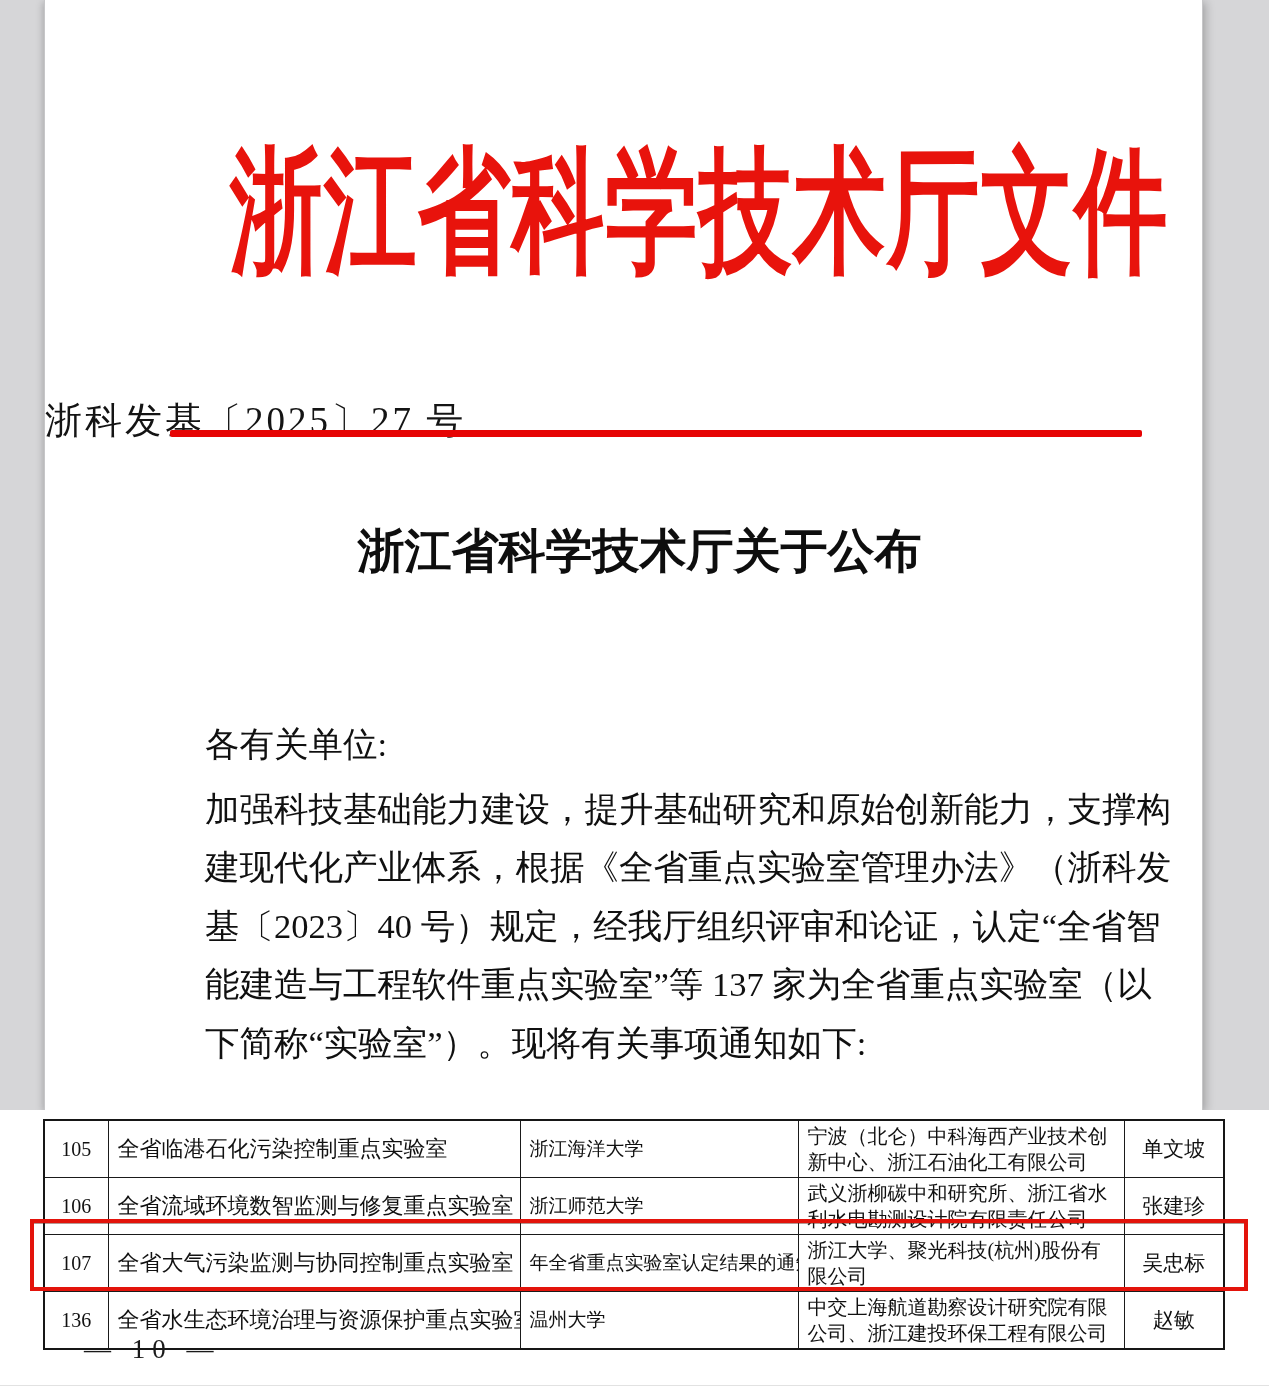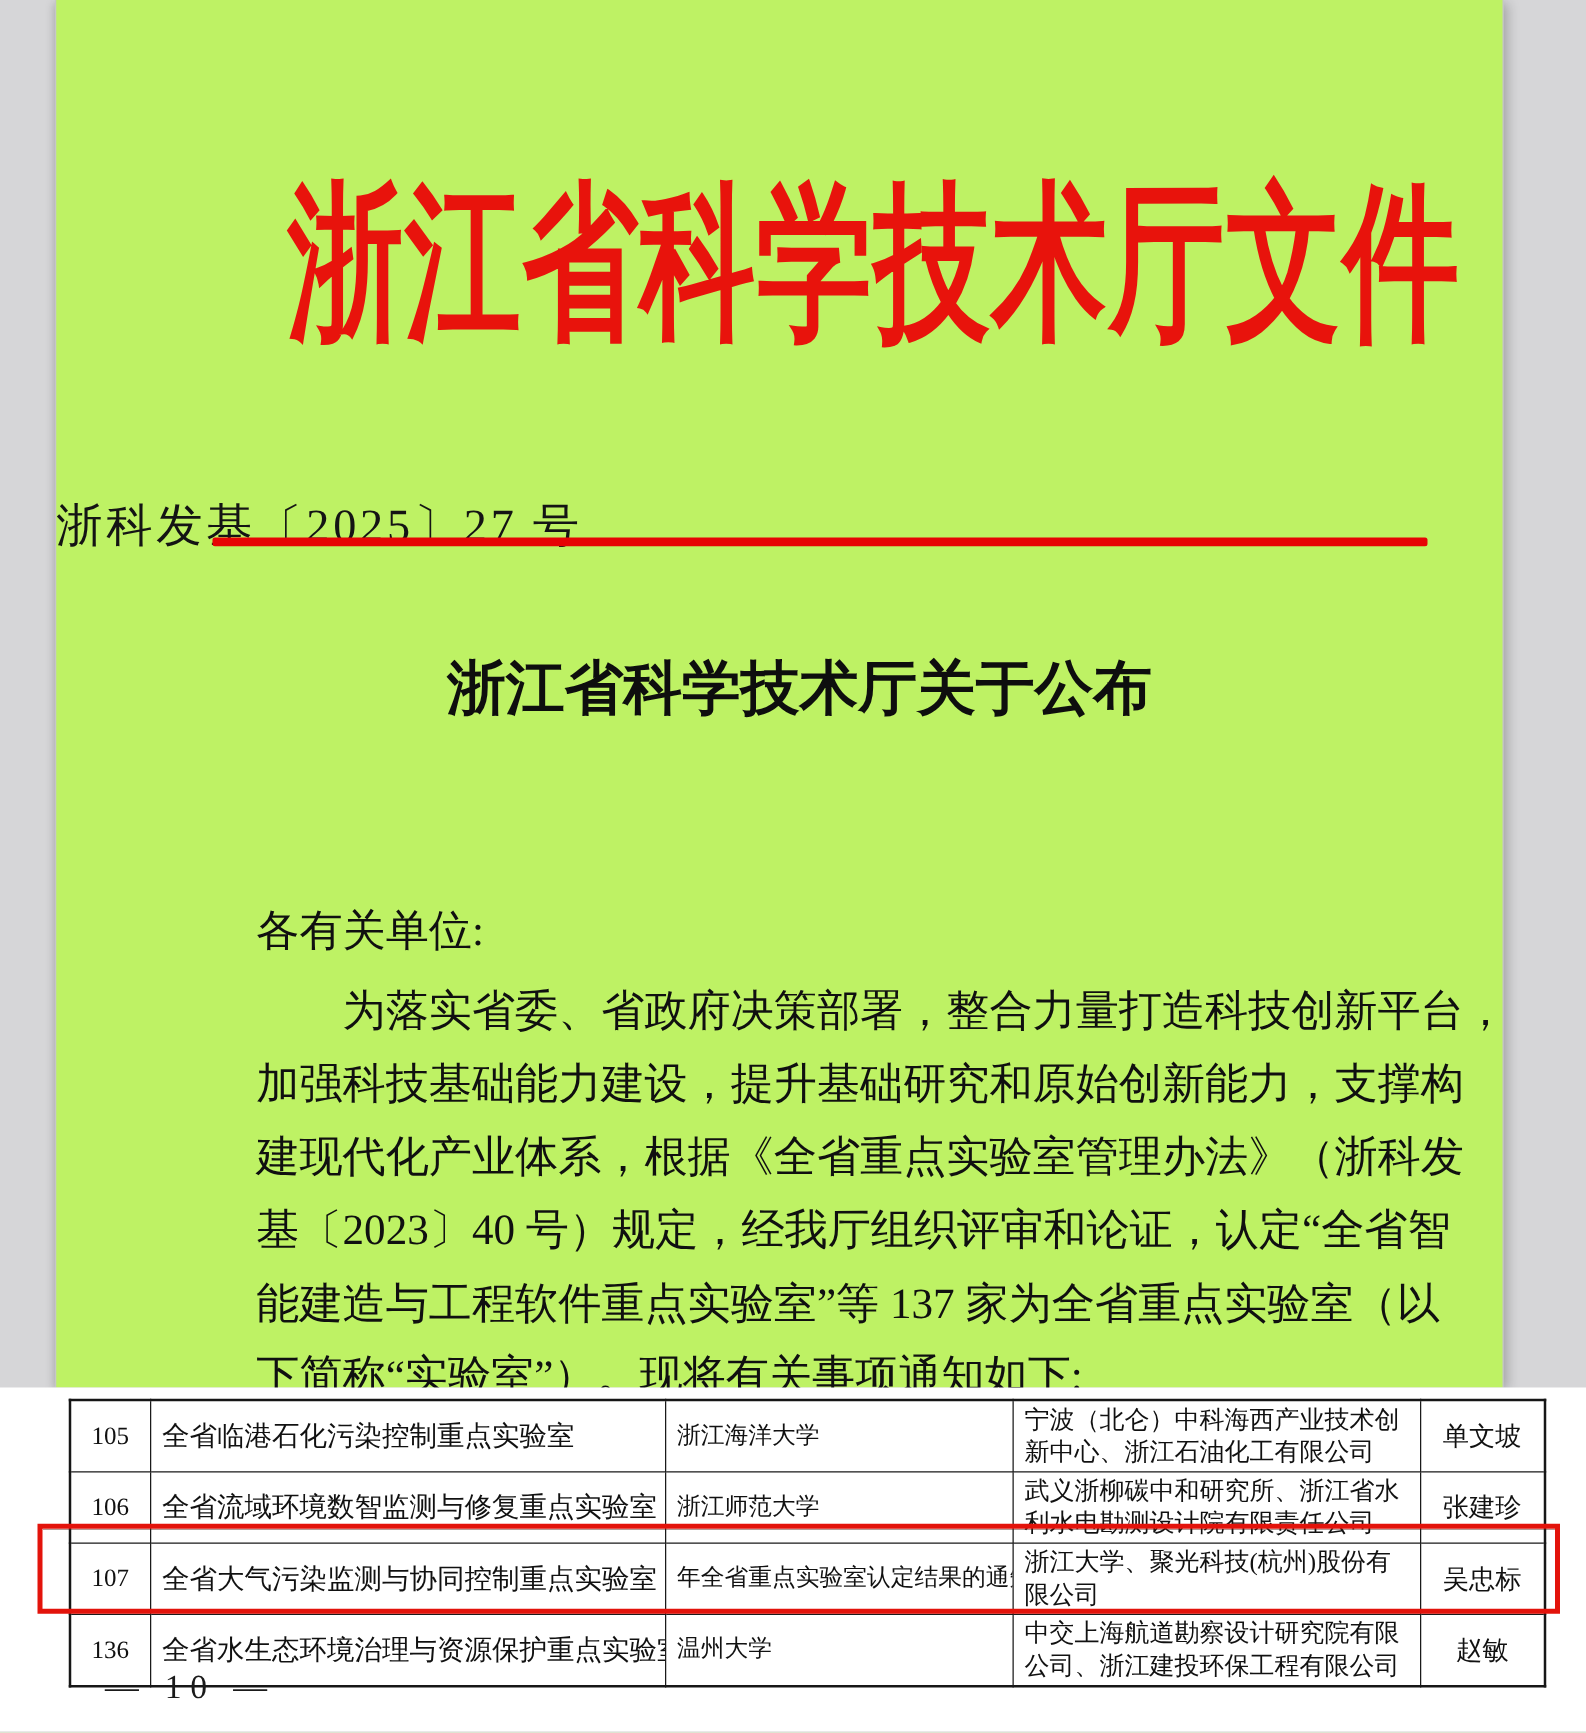--- a/index.html
+++ b/index.html
@@ -11,21 +11,21 @@
   .screenshot{
     position:relative;
     width:1269px;height:1386px;
     background:#d6d6d8;
     overflow:hidden;
   }
   
   .doc-page{
     position:absolute;left:45px;top:0;
     width:1157px;height:1110px;
-    background:#bef264;
+    background:#ffffff;
     box-shadow:0 0 0 1px #c6c6c8, 4px 2px 9px rgba(0,0,0,.22), -3px 2px 7px rgba(0,0,0,.15);
   }
   .header-title{
     position:absolute;top:136px;left:0;width:100%;
     text-align:center;
     font-size:136px;line-height:1.12;font-weight:bold;
     color:#e8130c;
     white-space:nowrap;
     transform:scaleX(.68);
     transform-origin:50% 50%;
@@ -69,21 +69,20 @@
     background:#ffffff;
     box-shadow:0 -1px 0 #e2e2e2 inset;
   }
   table.result-table{
     position:absolute;left:43px;top:9px;
     width:1180px;
     border-collapse:collapse;
     table-layout:fixed;
     background:#fff;
     color:#111;
-    margin-left:12px;
   }
   table.result-table td{
     border:1.6px solid #1a1a1a;
     padding:2px 9px;
     vertical-align:middle;
     line-height:26px;
     overflow:hidden;
   }
   table.result-table{border:2.4px solid #161616;}
   .col-no{width:64px;}
@@ -127,21 +126,20 @@
 
     <div class="red-line"></div>
 
     <div class="notice-title">
       <div>浙江省科学技术厅关于公布</div>
     </div>
 
     <div class="salutation">各有关单位:</div>
 
     <div class="body-lines">
-      <div class="body-line indent">为落实省委、省政府决策部署，整合力量打造科技创新平台，</div>
       <div class="body-line">加强科技基础能力建设，提升基础研究和原始创新能力，支撑构</div>
       <div class="body-line">建现代化产业体系，根据《全省重点实验室管理办法》（浙科发</div>
       <div class="body-line">基〔2023〕40 号）规定，经我厅组织评审和论证，认定“全省智</div>
       <div class="body-line">能建造与工程软件重点实验室”等 137 家为全省重点实验室（以</div>
       <div class="body-line">下简称“实验室”）。现将有关事项通知如下:</div>
     </div>
   </div>
 
   <div class="bottom-section">
 

